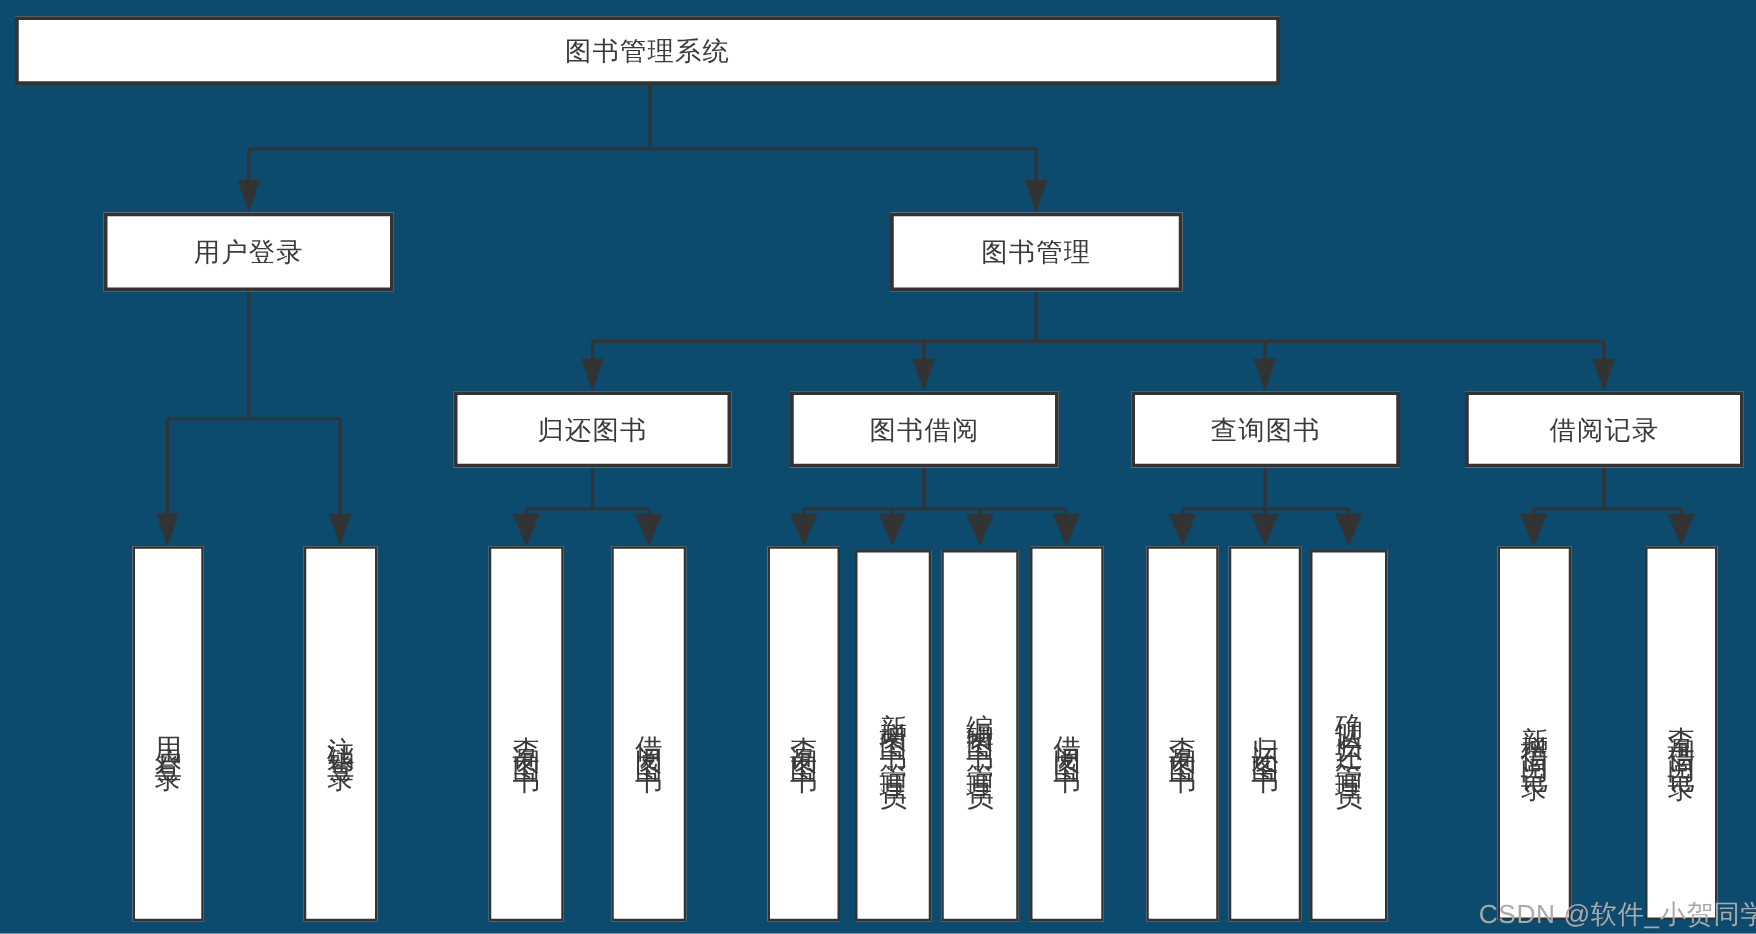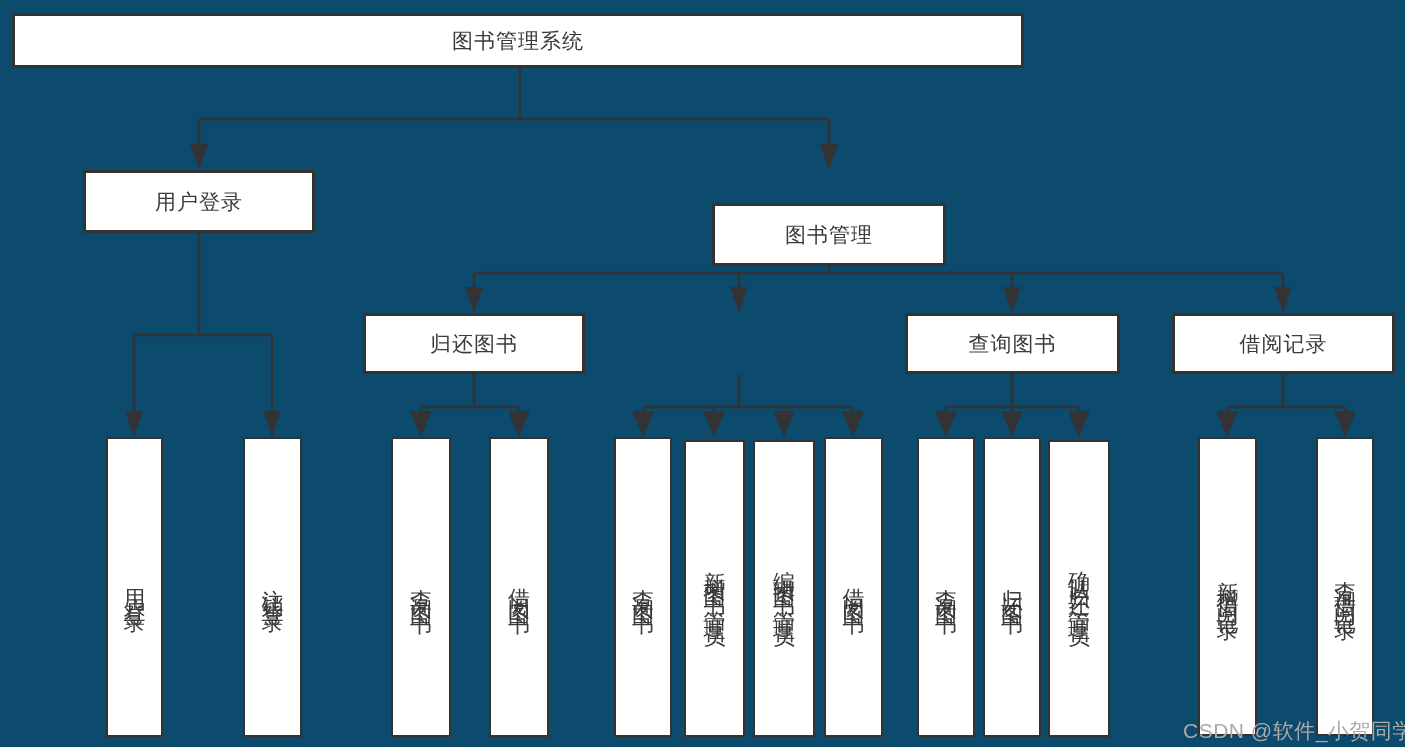--- a/index.html
+++ b/index.html
@@ -135,27 +135,30 @@
     </g>
   </svg>
 
   <div class="box" style="left:12px; top:13px; width:1012px; height:55px;">
     <span class="hlabel">图书管理系统</span>
   </div>
 
   <div class="box" style="left:83px; top:170px; width:232px; height:63px;">
     <span class="hlabel">用户登录</span>
   </div>
-  <div class="box" style="left:712px; top:170px; width:234px; height:63px;margin-top:33px;">
+  <div class="box" style="left:712px; top:170px; width:234px; height:63px;">
     <span class="hlabel">图书管理</span>
   </div>
 
   <div class="box" style="left:363px; top:313px; width:222px; height:61px;">
     <span class="hlabel">归还图书</span>
   </div>
+  <div class="box" style="left:632px; top:313px; width:215px; height:61px;">
+    <span class="hlabel">图书借阅</span>
+  </div>
   <div class="box" style="left:905px; top:313px; width:215px; height:61px;">
     <span class="hlabel">查询图书</span>
   </div>
   <div class="box" style="left:1172px; top:313px; width:223px; height:61px;">
     <span class="hlabel">借阅记录</span>
   </div>
 
   <div class="box vbox" style="left:106px; top:437px; width:57px; height:300px;">
     <span class="vlabel">用户登录</span>
   </div>

